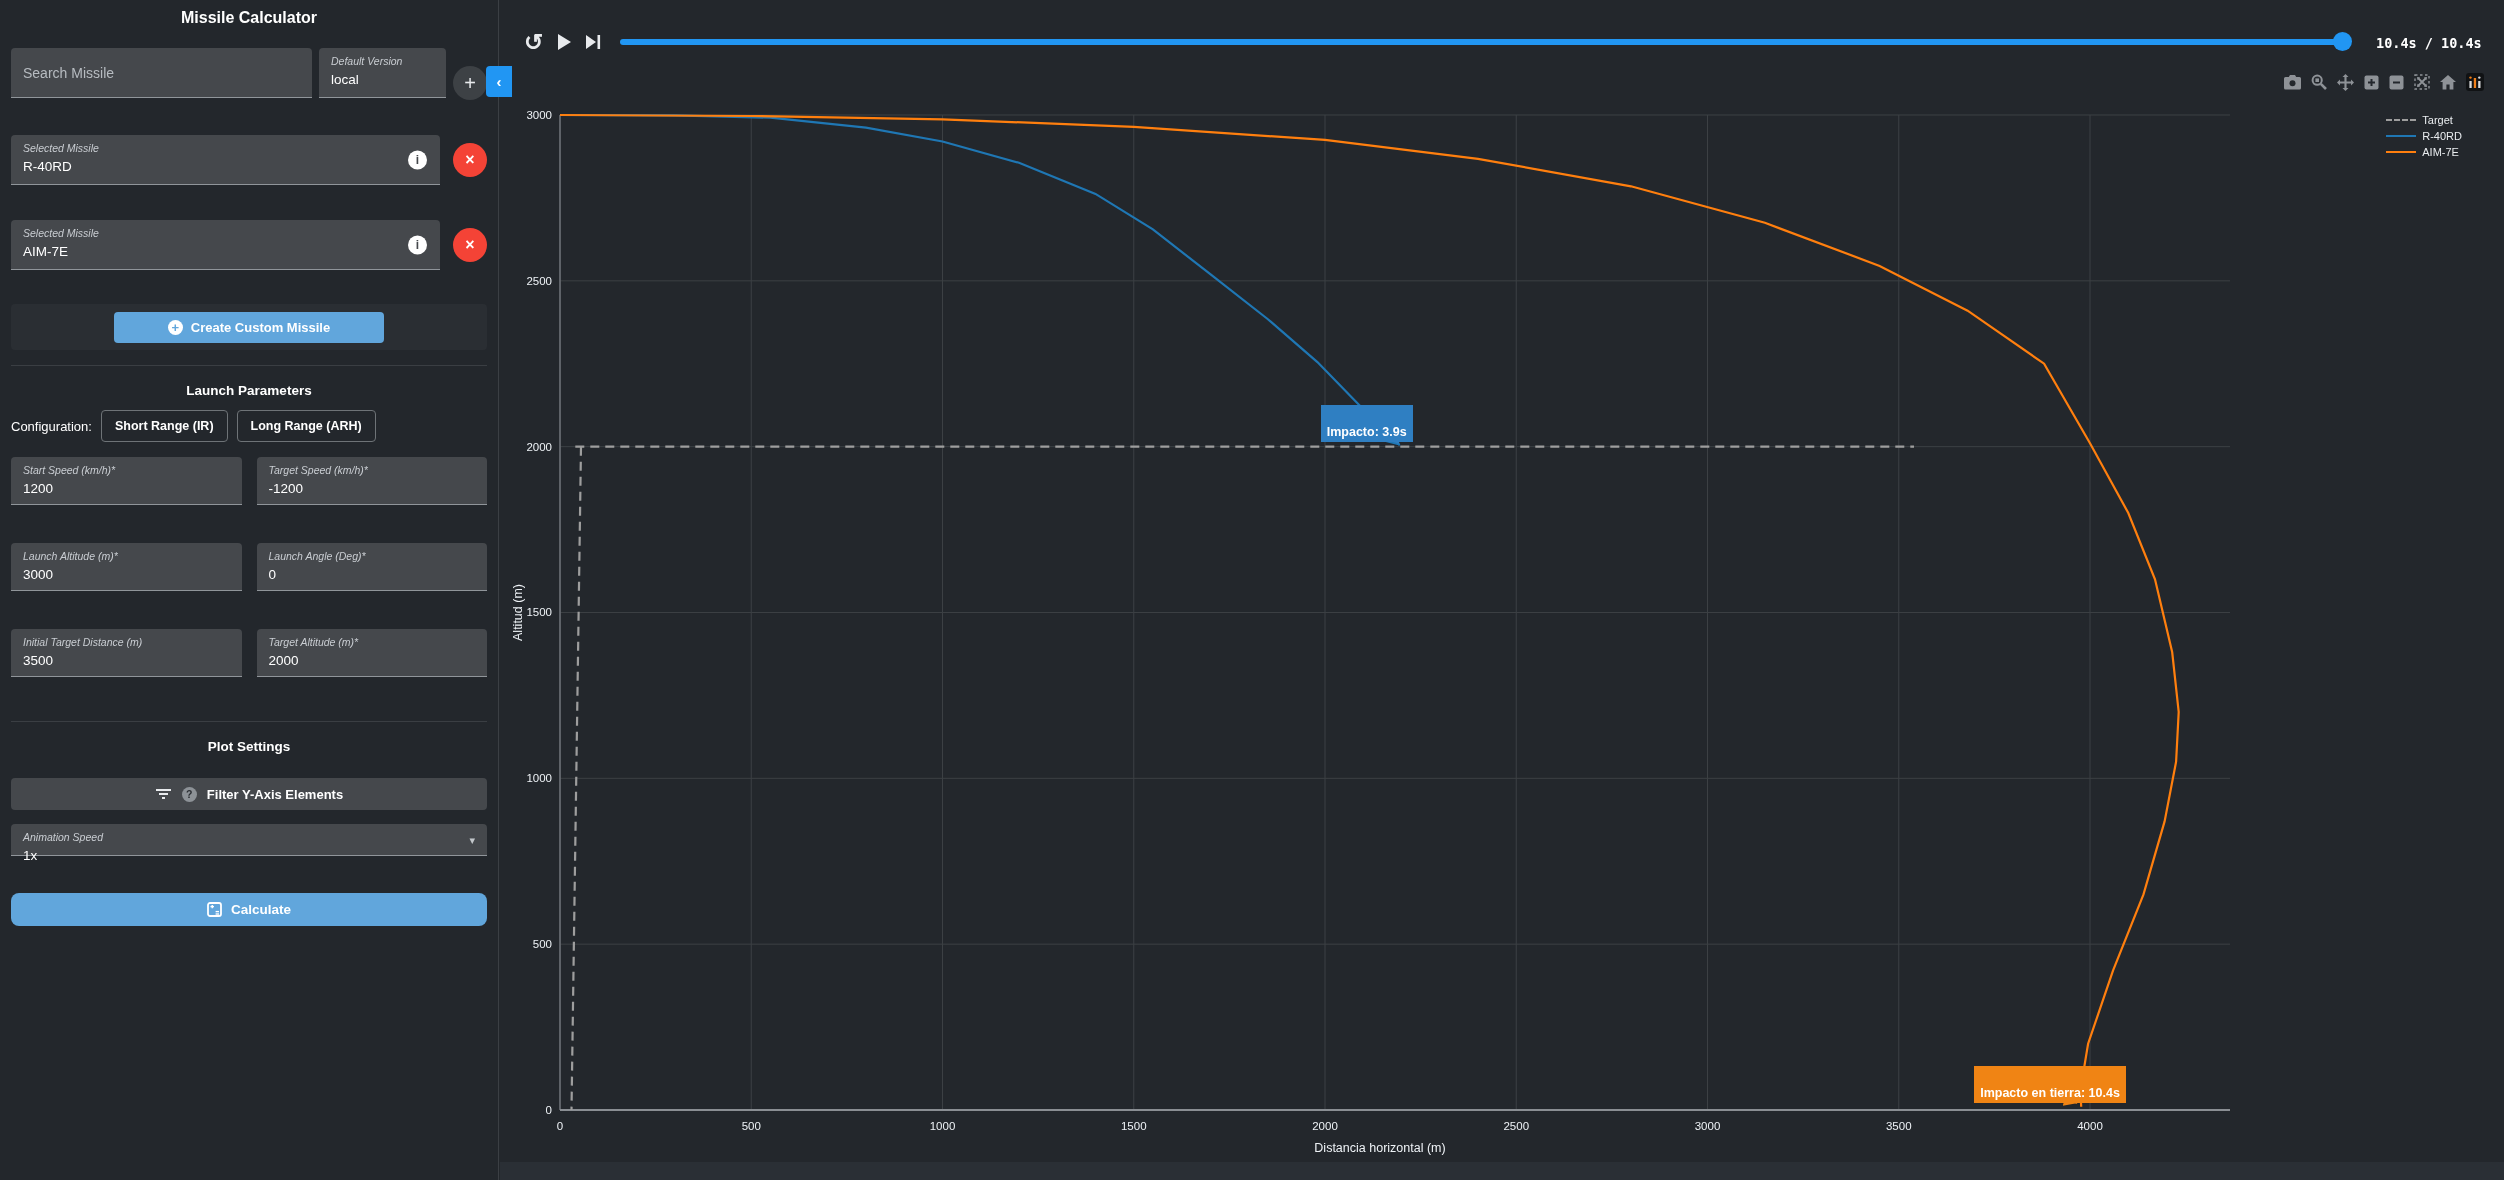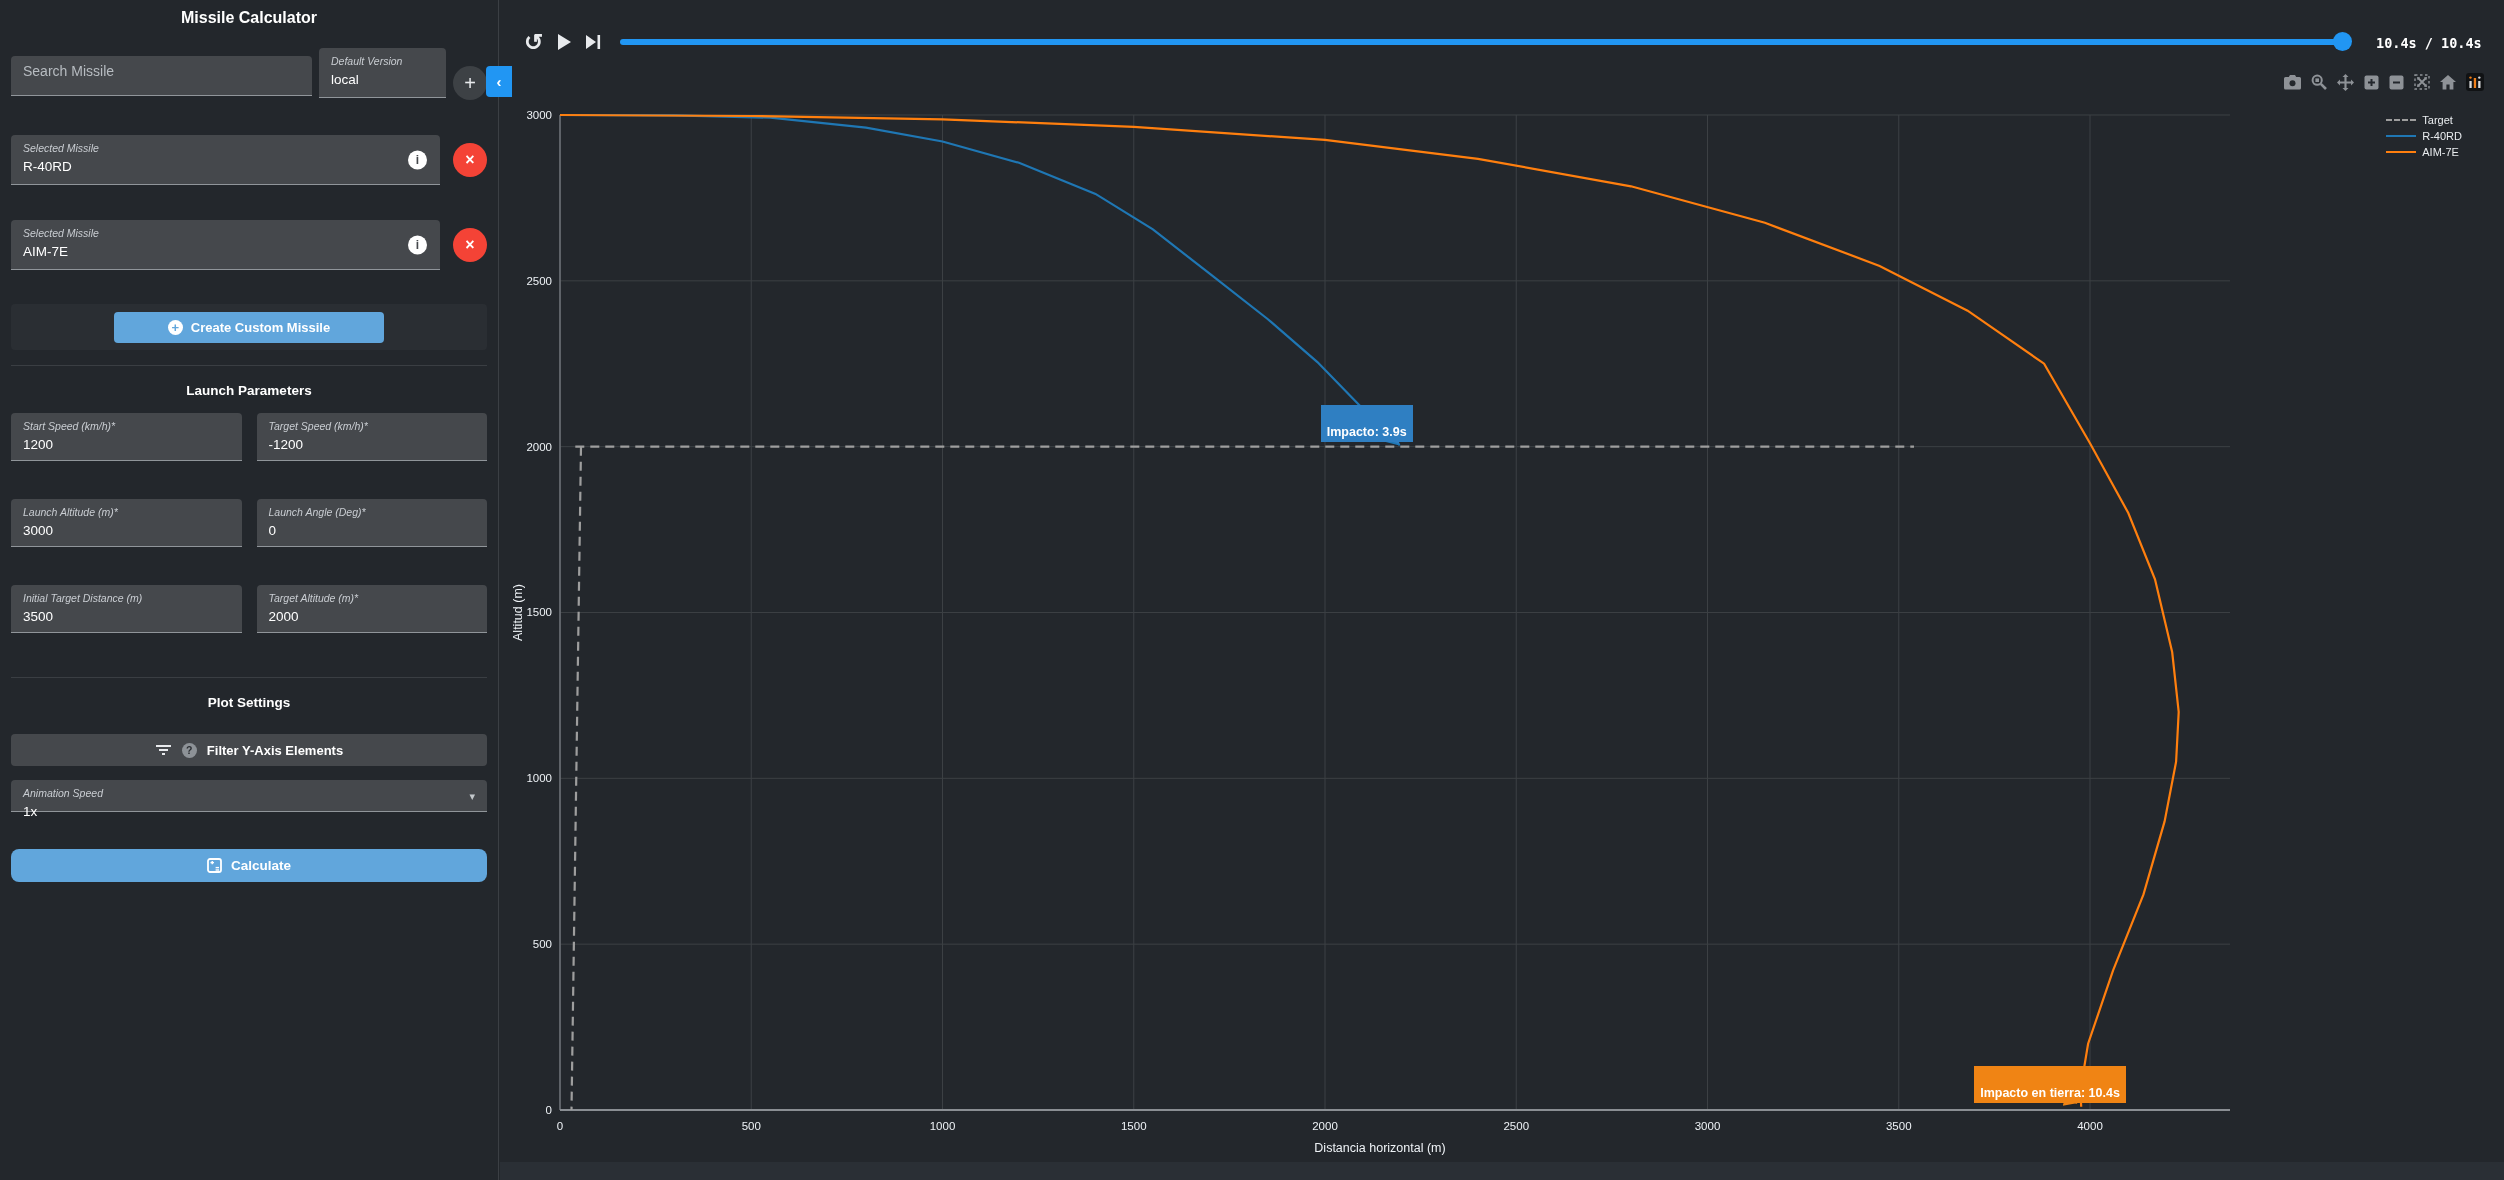--- a/index.html
+++ b/index.html
@@ -5,21 +5,21 @@
   html,body{margin:0;padding:0;}
   body{width:2504px;height:1180px;background:#23272c;position:relative;overflow:hidden;
        font-family:"Liberation Sans",sans-serif;color:#fff;}
   
   .sidebar{position:absolute;left:0;top:0;width:499px;height:1180px;box-sizing:border-box;
            border-right:1px solid #3b3f44;padding:0 11px;background:#23272c;}
   .app-title{text-align:center;font-size:16px;font-weight:bold;padding-top:9px;}
   .search-row{display:flex;gap:7px;margin-top:21px;align-items:flex-start;}
   .field{background:#45484c;border-bottom:1px solid #90959a;border-radius:4px 4px 0 0;
          box-sizing:border-box;padding:7px 12px;}
-  .search-field{flex:1;height:40px;display:flex;color:#b7bcc1;font-size:14px;margin-top:8px;}
+  .search-field{flex:1;height:50px;display:flex;align-items:center;color:#b7bcc1;font-size:14px;}
   .dv-field{width:127px;height:50px;}
   .flabel{font-size:10.5px;color:#c9cdd2;margin-bottom:5px;white-space:nowrap;font-style:italic;}
   .fvalue{font-size:13.5px;color:#fff;}
   .add-btn{width:34px;height:34px;border-radius:50%;background:#3d4145;color:#e8eaed;
            display:flex;align-items:center;justify-content:center;font-size:20px;margin-top:18px;flex:none;}
   .collapse-btn{position:absolute;left:486px;top:66px;width:26px;height:31px;background:#2196f3;
            border-radius:4px 0 0 4px;display:flex;align-items:center;justify-content:center;
            font-weight:bold;font-size:15px;color:#fff;z-index:5;}
   .missile-row{display:flex;gap:13px;align-items:center;margin-top:35px;}
   .missile-field{flex:1;height:50px;position:relative;}
@@ -119,20 +119,25 @@
       <span class="plus-circle">
           <span>+</span>
         </span>
       <span>Create Custom Missile</span>
     </div>
   </div>
 
   <hr class="divider">
   <div class="section-heading">Launch Parameters</div>
 
+  <div class="config-row">
+    <span class="config-label">Configuration:</span>
+    <button class="config-btn">Short Range (IR)</button>
+    <button class="config-btn">Long Range (ARH)</button>
+  </div>
 
   <div class="fields-grid">
     <div class="field param-field">
       <div class="flabel">Start Speed (km/h)*</div>
       <div class="fvalue">1200</div>
     </div>
     <div class="field param-field">
       <div class="flabel">Target Speed (km/h)*</div>
       <div class="fvalue">-1200</div>
     </div>

